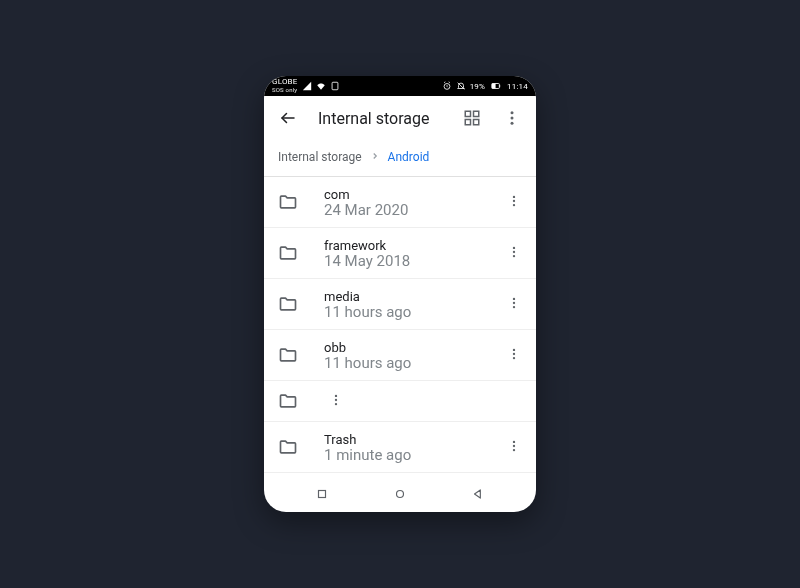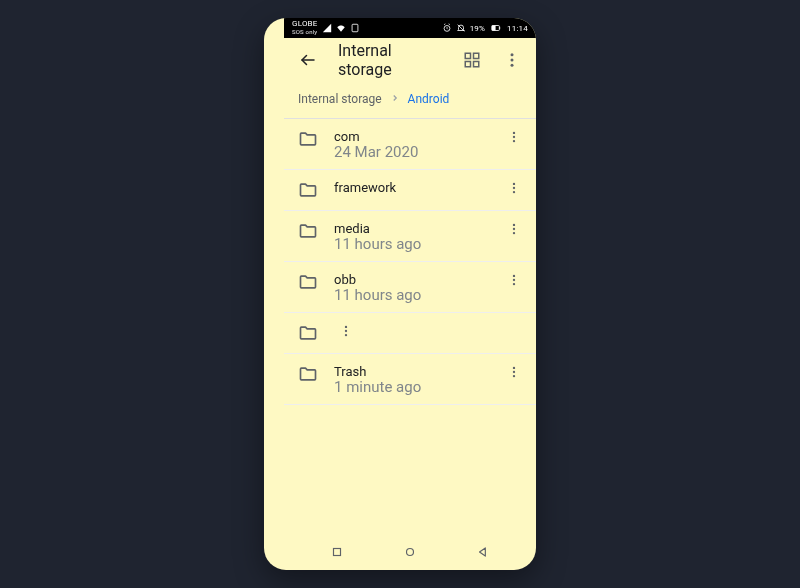--- a/index.html
+++ b/index.html
@@ -7,28 +7,27 @@
     width: 800px;
     height: 588px;
     background: #1f2430;
     display: flex;
     align-items: center;
     justify-content: center;
     font-family: Roboto, "Helvetica Neue", Arial, sans-serif;
   }
   .phone {
     width: 272px;
-    height: 552px;
-    background: #fef9c3;
+    height: 436px;
+    background: #ffffff;
     border-radius: 22px;
     box-shadow: 0 10px 30px rgba(0,0,0,.4);
     overflow: hidden;
     display: flex;
     flex-direction: column;
-    padding-left: 20px;
   }
   
   .statusbar {
     height: 20px;
     background: #000;
     color: #fff;
     display: flex;
     align-items: center;
     justify-content: space-between;
     font-size: 8px;
@@ -75,24 +74,24 @@
     color: #5f6368;
     border-bottom: 1px solid #e0e0e0;
   }
   .breadcrumb .crumb-current { color: #1a73e8; }
   .breadcrumb .chevron { color: #9aa0a6; }
 
   
   .list { flex: 1; overflow-y: auto; }
   .row {
     display: flex;
-    align-items: flex-start;
+    align-items: center;
     padding: 10px 10px 10px 14px;
     border-bottom: 1px solid #eee;
-    gap: 16px;
+    gap: 26px;
     cursor: pointer;
   }
   .row .folder-icon { color: #5f6368; }
   .row .folder-icon svg { width: 20px; height: 20px; display:block; }
   .row .meta { flex: 1; min-width: 0; }
   .row .name { font-size: 13px; color: #202124; line-height: 16px; }
   .row .sub  { font-size: 15px; color: #80868b; line-height: 14px; }
   .row .more { color: #5f6368; width: 24px; text-align:center; }
   .row .more svg { width: 14px; height: 14px; }
 
@@ -212,20 +211,21 @@
           </svg></span>
       </div>
       <div class="row">
         <span class="folder-icon">
           <svg viewBox="0 0 24 24" fill="none" stroke="currentColor" stroke-width="2" stroke-linejoin="round">
             <path d="M3 6a1 1 0 011-1h5l2 2h9a1 1 0 011 1v10a1 1 0 01-1 1H4a1 1 0 01-1-1z"></path>
           </svg>
         </span>
         <div class="meta">
           <div class="name">framework</div>
+          <div class="sub">14 May 2018</div>
         </div>
         <span class="more"><svg viewBox="0 0 24 24" fill="currentColor">
             <circle cx="12" cy="5" r="2"></circle>
             <circle cx="12" cy="12" r="2"></circle>
             <circle cx="12" cy="19" r="2"></circle>
           </svg></span>
       </div>
       <div class="row">
         <span class="folder-icon">
           <svg viewBox="0 0 24 24" fill="none" stroke="currentColor" stroke-width="2" stroke-linejoin="round">

